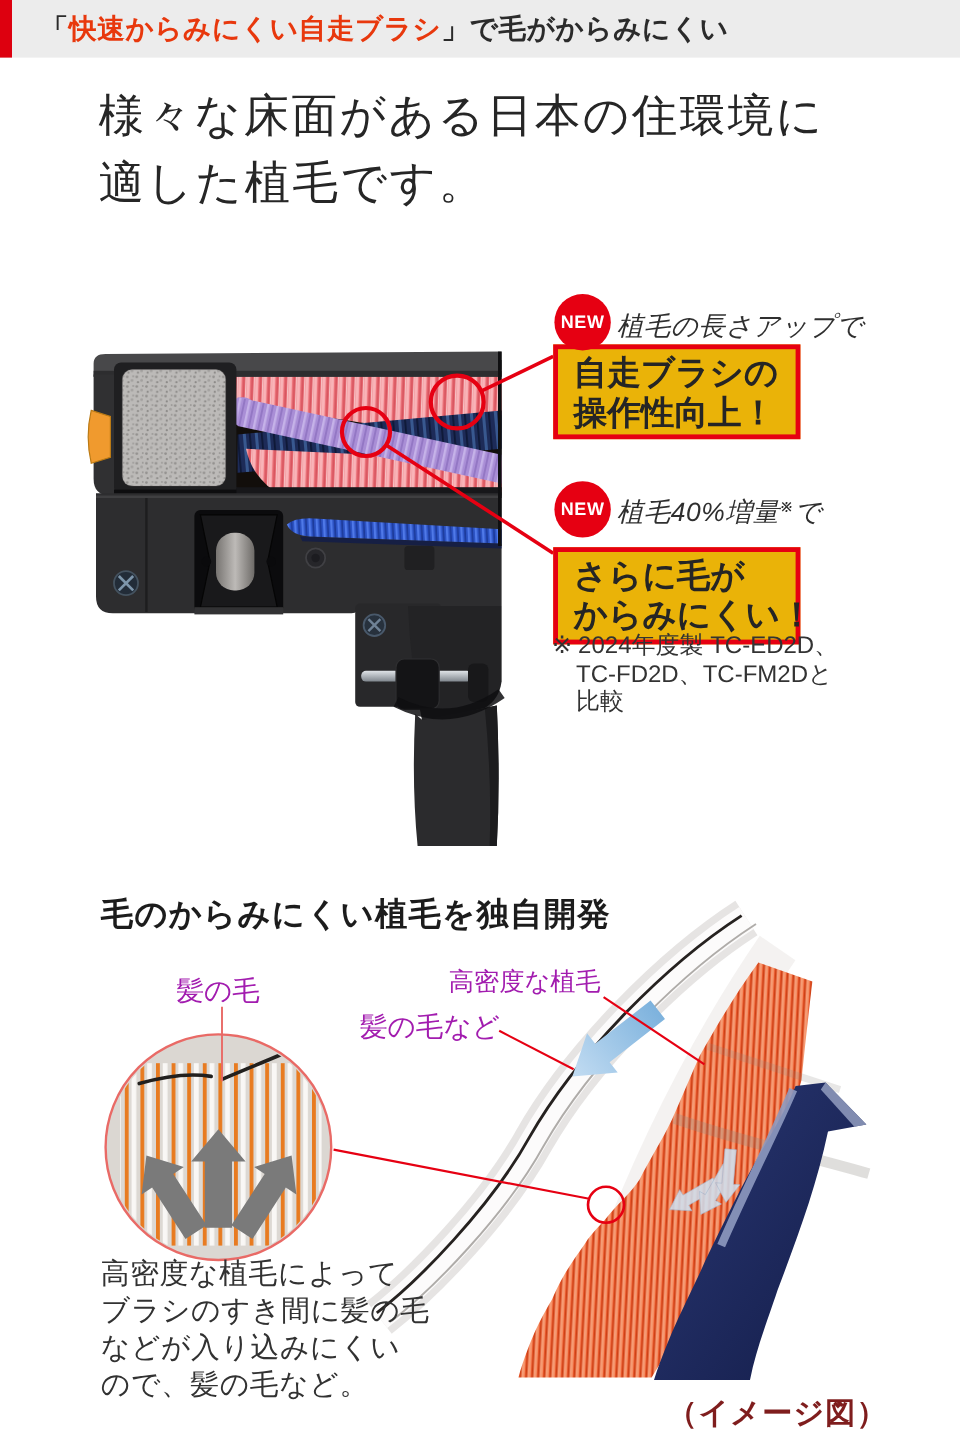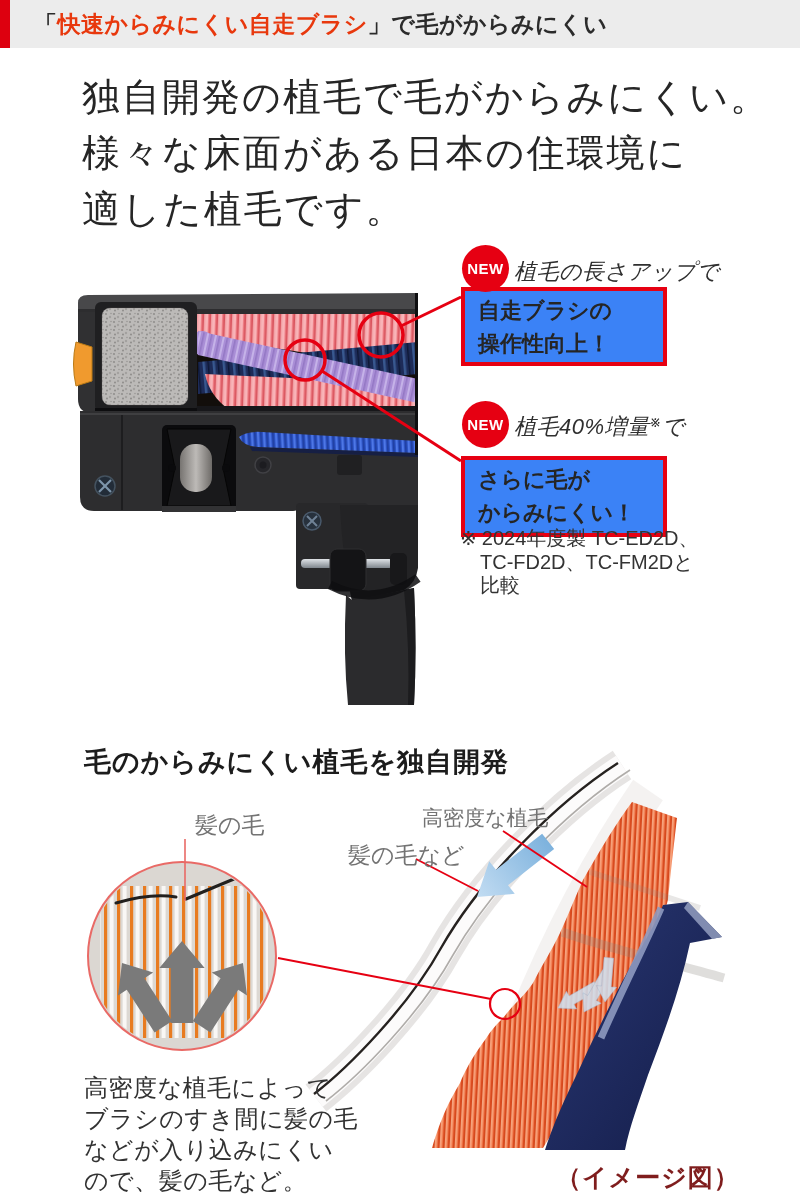--- a/index.html
+++ b/index.html
@@ -24,56 +24,55 @@
   
   .new-badge{position:absolute;width:47px;height:47px;border-radius:50%;background:#e60012;
     color:#fff;display:flex;align-items:center;justify-content:center;
     font-size:15px;font-weight:700;letter-spacing:0.5px;z-index:4;}
   .badge-1{left:462px;top:245px;}
   .badge-2{left:462px;top:401px;}
   .callout-lead{position:absolute;font-size:22px;color:#2f2f2f;white-space:nowrap;z-index:3;letter-spacing:0.5px;font-style:italic;}
   .lead-1{left:514px;top:257px;}
   .lead-2{left:514px;top:412px;}
   .callout-lead .ref{font-size:14px;vertical-align:7px;}
-  .callout-box{position:absolute;width:206px;background:#3b82f6;border:4px solid #e60012;
-    box-sizing:border-box;padding:3px 0 0 13px;font-size:22px;font-weight:800;
+  .callout-box{position:absolute;width:206px;background:#eab308;border:4px solid #e60012;
+    box-sizing:border-box;padding:3px 0 0 13px;font-size:28px;font-weight:800;
     line-height:33px;color:#252525;white-space:nowrap;z-index:3;}
   .box-1{left:461px;top:287px;height:79px;}
   .box-2{left:461px;top:441px;height:81px;margin-top:15px;}
 
   .footnote{position:absolute;left:460px;top:527px;font-size:20px;line-height:23.5px;
     color:#333;z-index:3;white-space:nowrap;}
   .footnote .fn-mark{margin-right:5px;}
   .footnote .fn-indent{margin-left:20px;}
 
   
   .dev-heading{position:absolute;left:84px;top:744px;font-size:27px;font-weight:700;
     color:#1c1c1c;letter-spacing:1px;white-space:nowrap;z-index:2;}
-  .diagram-label{position:absolute;color:#737373;white-space:nowrap;z-index:2;margin-left:48px;}
+  .diagram-label{position:absolute;color:#a21caf;white-space:nowrap;z-index:2;}
   .lbl-hair{left:147px;top:810px;font-size:23px;}
   .lbl-dense{left:374px;top:804px;font-size:21px;}
   .lbl-hairetc{left:300px;top:840px;font-size:23px;}
 
-  .dev-desc{position:absolute;left:84px;top:1072px;font-size:24px;line-height:31px;
+  .dev-desc{position:absolute;left:84px;top:1046px;font-size:24px;line-height:31px;
     color:#323232;letter-spacing:0.5px;white-space:nowrap;z-index:2;}
   .img-caption{position:absolute;left:556px;top:1161px;font-size:25px;font-weight:700;
     color:#7f1d1d;letter-spacing:1px;white-space:nowrap;z-index:2;}
 </style>
 </head>
 <body>
 
 <div class="page">
 
   <header class="topbar">
     <div class="topbar-accent"></div>
     <h2 class="topbar-title"><span>「</span><span class="hl">快速からみにくい自走ブラシ</span><span>」で毛がからみにくい</span></h2>
   </header>
 
   <div class="intro">
-    <div>独自開発の植毛で毛がからみにくい。</div>
     <div>様々な床面がある日本の住環境に</div>
     <div>適した植毛です。</div>
   </div>
 
   <svg class="photo" width="420" height="430" viewBox="60 280 420 430" xmlns="http://www.w3.org/2000/svg">
     <defs>
       <pattern id="pinkFringe" width="7" height="14" patternUnits="userSpaceOnUse" patternTransform="rotate(2)">
         <rect width="7" height="14" fill="#ed767d"></rect>
         <rect width="2.2" height="14" fill="#f9b4b8"></rect>
         <rect x="3.4" width="1.6" height="14" fill="#d8545e"></rect>

